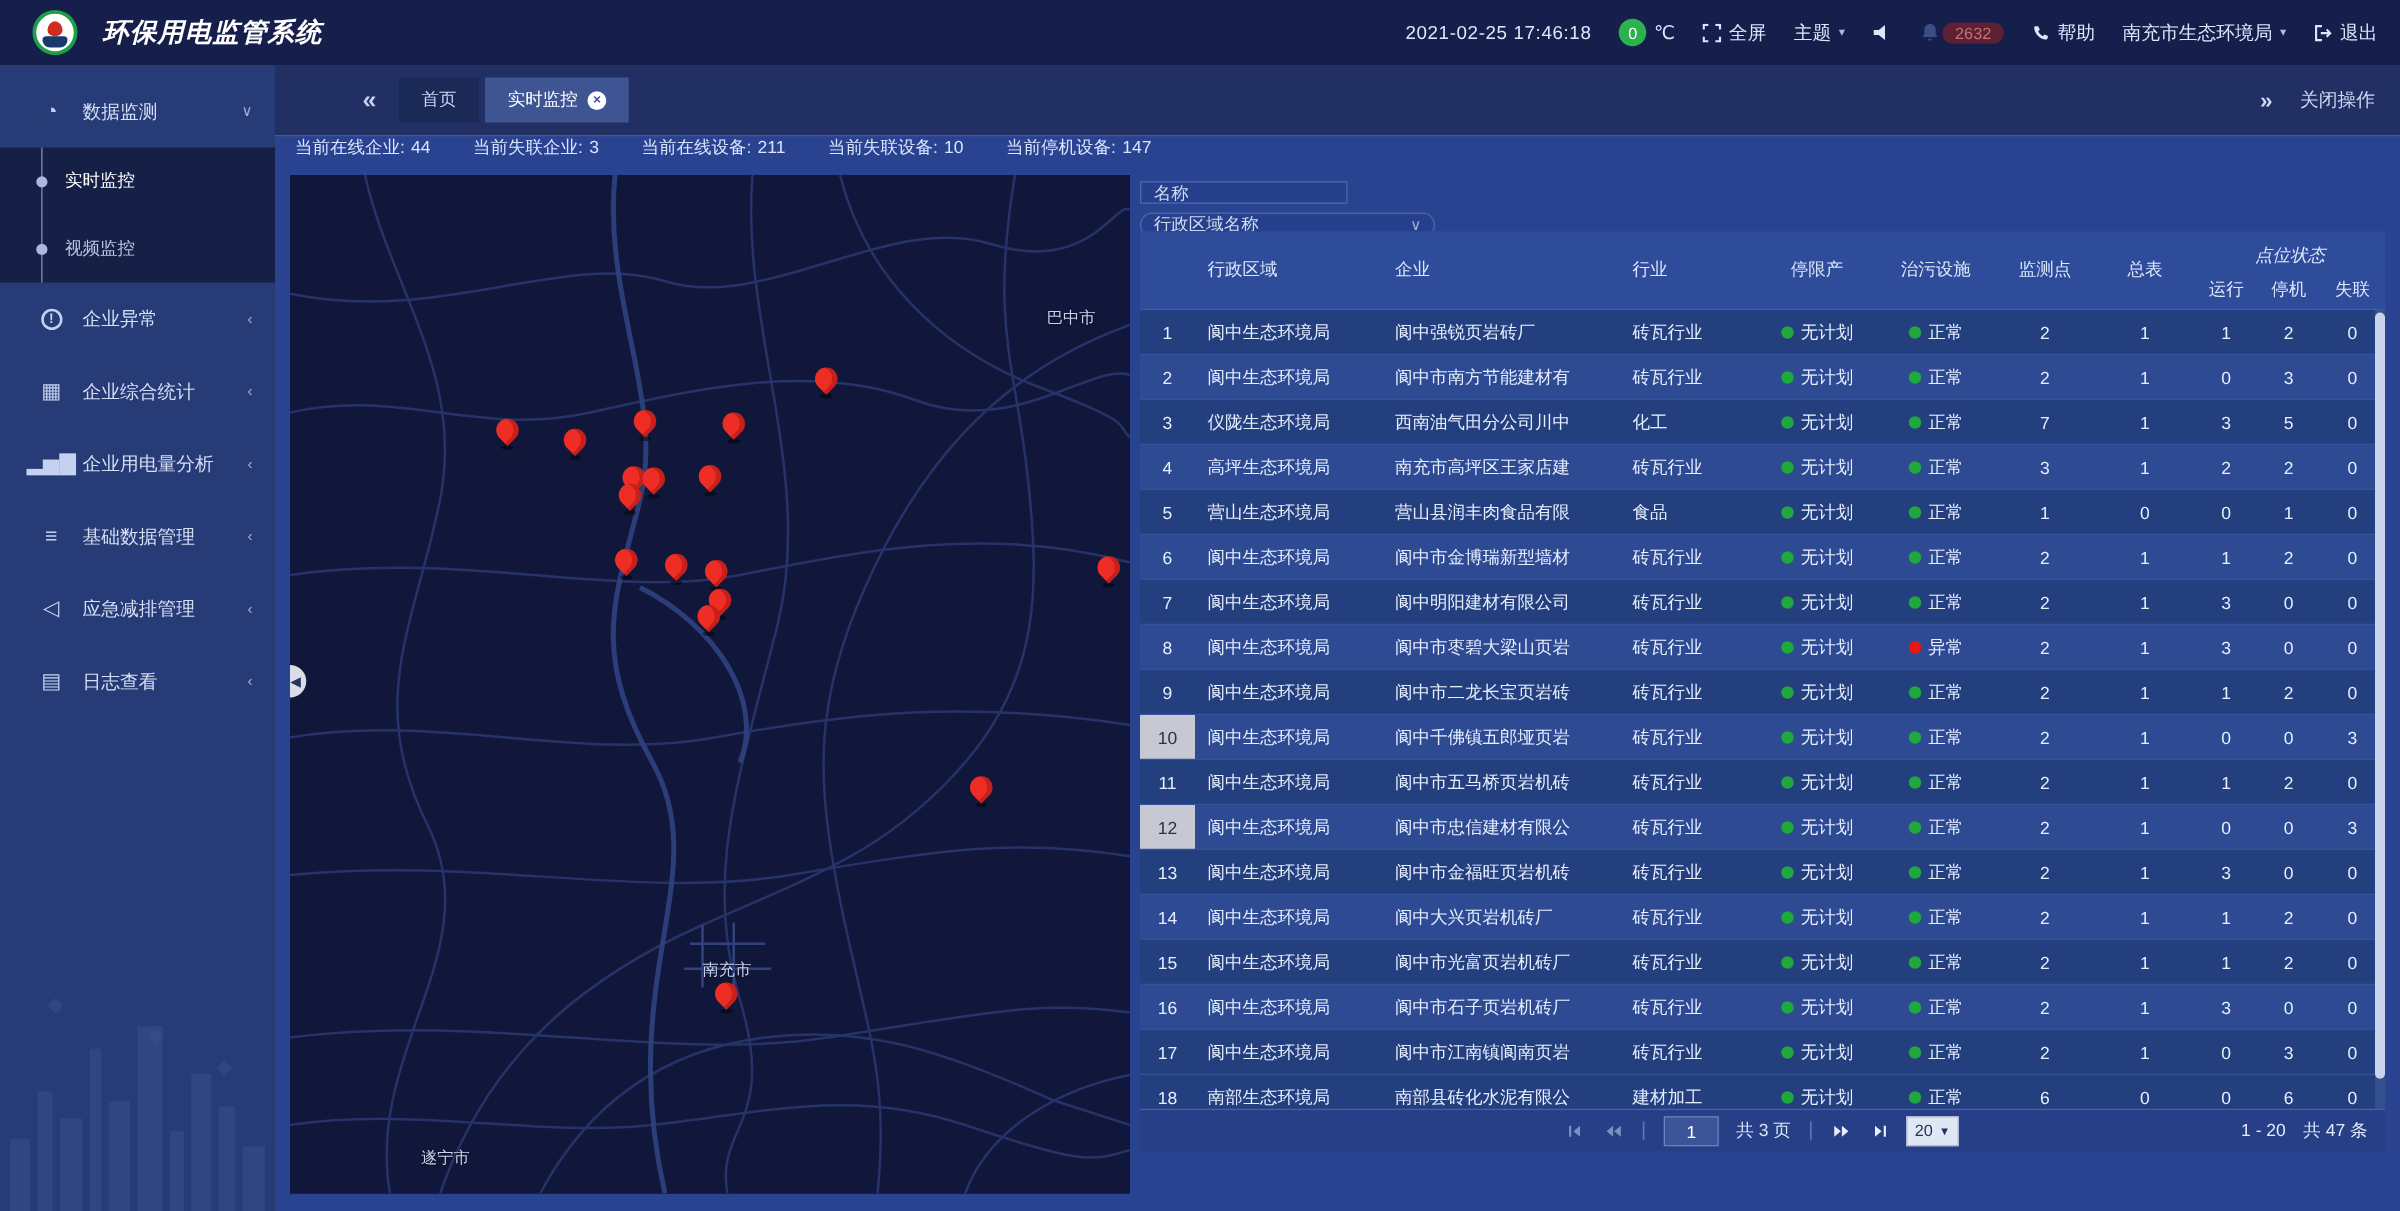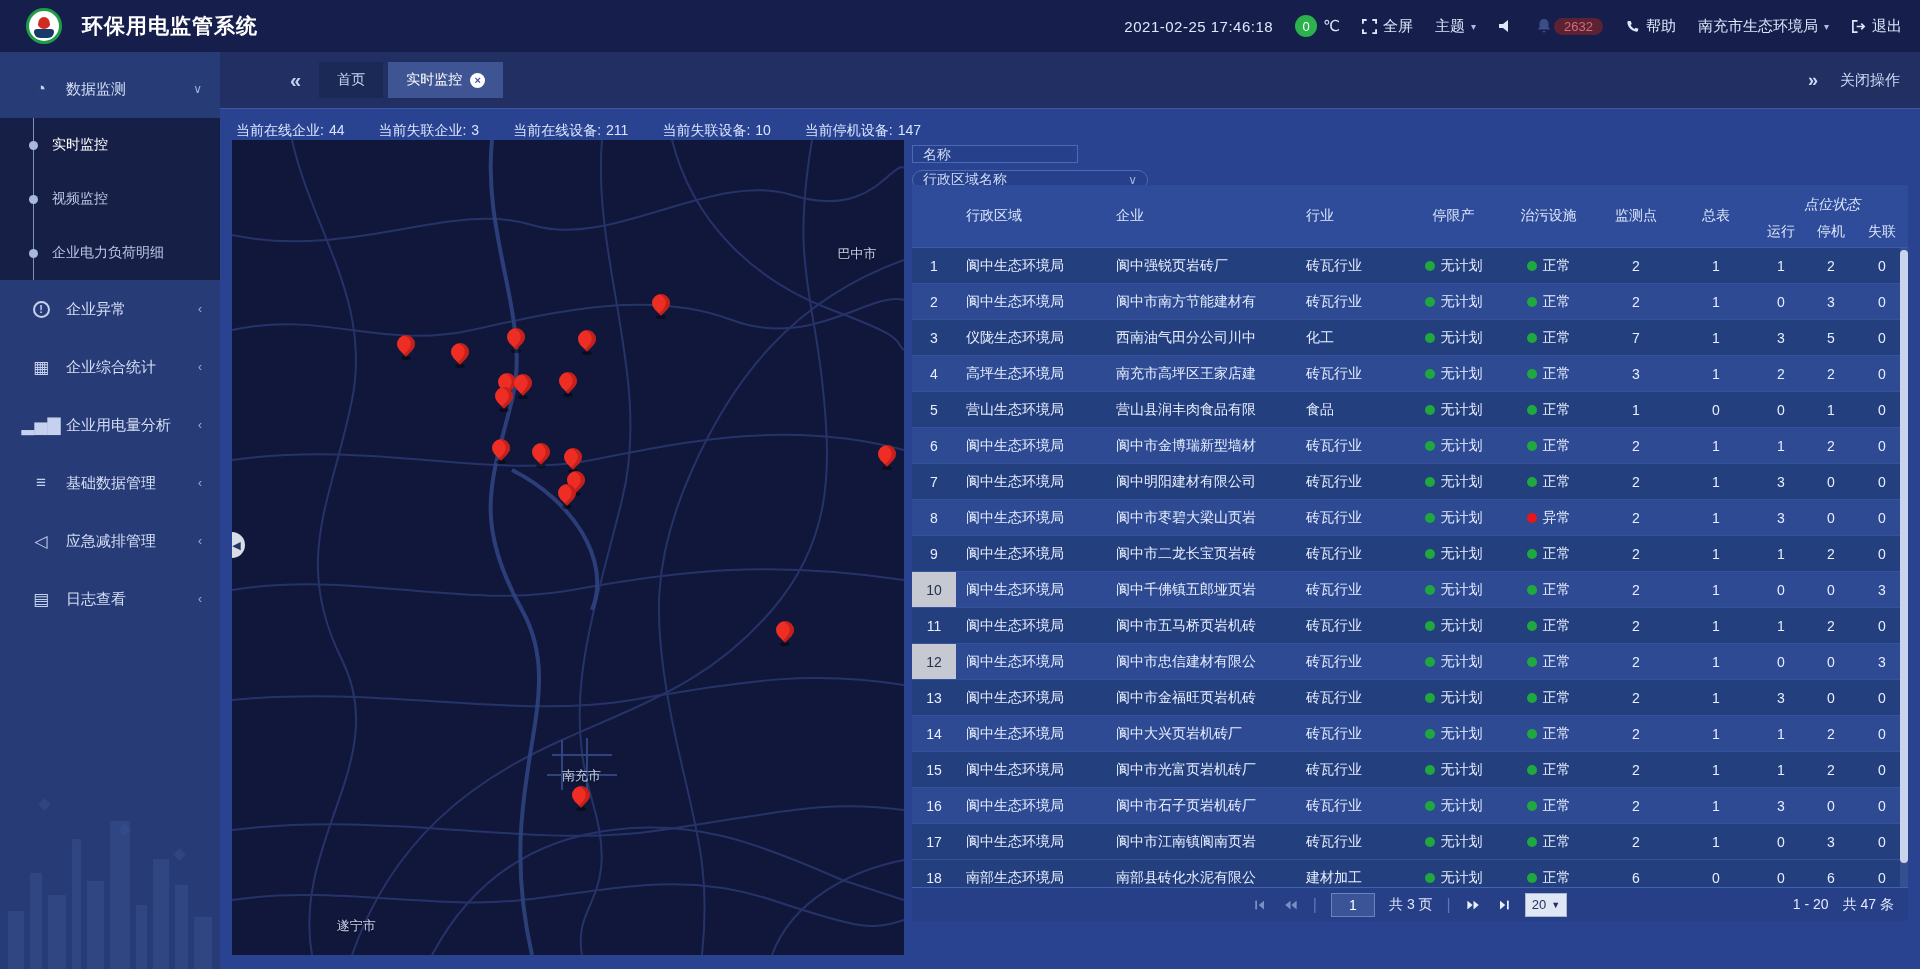--- a/index.html
+++ b/index.html
@@ -4,21 +4,21 @@
 <style>
   * { margin:0; padding:0; box-sizing:border-box; }
   html,body { width:1920px; height:969px; overflow:hidden; background:#2a4390;
               font-family:"Liberation Sans","DejaVu Sans",sans-serif; color:#e8efff; }
 
   
   .app-header { height:52px; background:#161f4c; display:flex; align-items:center; padding:0 18px 0 26px; position:relative; }
   .logo { width:36px; height:36px; border-radius:50%; background:#fff; border:3px solid #1e9e46; position:relative; overflow:hidden; flex:0 0 auto; }
   .logo::before { content:""; position:absolute; left:9px; top:6px; width:12px; height:12px; background:#d22b20; border-radius:50% 50% 50% 50% / 60% 60% 40% 40%; }
   .logo::after { content:""; position:absolute; left:5px; bottom:3px; width:20px; height:9px; background:#173a6b; border-radius:3px 3px 6px 6px; }
-  .app-title { font-size:21px; font-weight:bold; color:#fff; margin-left:20px; letter-spacing:1px; }
+  .app-title { font-size:21px; font-weight:bold; color:#fff; margin-left:20px; letter-spacing:1px;font-style:italic; }
   .header-right { margin-left:auto; display:flex; align-items:center; gap:22px; font-size:15px; color:#dde6fb; }
   .datetime { letter-spacing:.5px; }
   .temp { display:flex; align-items:center; gap:6px; }
   .temp-badge { width:22px; height:22px; border-radius:50%; background:#2bb24c; color:#fff; font-size:13px; display:flex; align-items:center; justify-content:center; }
   .hbtn { display:inline-flex; align-items:center; gap:6px; cursor:pointer; white-space:nowrap; }
   .hbtn svg { display:block; }
   .caret { font-size:10px; color:#aebbe0; }
   .bell-wrap { position:relative; display:flex; align-items:center; }
   .badge-pill { background:#5d2134; color:#cf6d75; font-size:13px; padding:1px 10px; border-radius:9px; margin-left:2px; }
 
@@ -46,21 +46,21 @@
   .main { flex:1; display:flex; flex-direction:column; min-width:0; }
   .tabbar { height:56px; background:#212f63; display:flex; align-items:center; padding-left:62px; position:relative; }
   .tab-scroll { color:#c2cfee; font-size:20px; font-weight:bold; cursor:pointer; padding:0 8px; }
   .tabs { display:flex; margin-left:10px; gap:5px; }
   .tab { height:36px; display:flex; align-items:center; padding:0 18px; background:#1b2957; color:#c9d6f2; font-size:14px; cursor:pointer; gap:8px; }
   .tab.active { background:#3e5493; color:#fff; }
   .tab-close { width:15px; height:15px; border-radius:50%; background:#fff; color:#3e5493; font-size:11px; line-height:15px; text-align:center; font-weight:bold; }
   .tabbar-right { position:absolute; right:20px; display:flex; align-items:center; gap:22px; color:#cdd9f4; font-size:15px; }
   .tabbar-right .ff { font-size:18px; font-weight:bold; cursor:pointer; }
 
-  .statsbar { height:32px; background:#2a4390; border-top:1px solid #3d59a9; display:flex; align-items:flex-end; gap:34px; padding-left:16px; font-size:14px; color:#d9e4ff; }
+  .statsbar { height:32px; background:#2a4390; border-top:1px solid #3d59a9; display:flex; align-items:flex-start; gap:34px; padding-left:16px; font-size:14px; color:#d9e4ff; }
   .stat-item { display:flex; gap:5px; white-space:nowrap; }
 
   .content-row { flex:1; display:flex; padding:0 12px 14px 12px; }
 
   
   .map { width:672px; height:815px; background:#10173a; position:relative; flex:0 0 auto; overflow:hidden; }
   .map svg.roads { position:absolute; inset:0; }
   .city-label { position:absolute; color:#c7d3ee; font-size:13px; transform:translate(-50%,-50%); text-shadow:0 1px 2px rgba(0,0,0,.6); white-space:nowrap; }
   .pin-wrap { position:absolute; width:0; height:0; }
   .pin { position:absolute; left:-9px; top:-24px; width:18px; height:18px; background:#ee2e24; border-radius:50% 50% 50% 0; transform:rotate(-45deg); box-shadow:inset -3px -3px 0 rgba(120,10,10,.35); }
@@ -162,21 +162,20 @@
     <aside class="sidebar">
       <div id="side-menu">
           <div class="side-item">
             <div class="s-icon">◔</div>
             <div>数据监测</div>
             <div class="s-chevron">∨</div>
           </div>
           <div class="submenu">
             <div class="sub-item active">实时监控</div>
             <div class="sub-item">视频监控</div>
-            <div class="sub-item">企业电力负荷明细</div>
           </div>
           <div class="side-item">
             <div class="s-icon">
               <div class="icon-circle">!</div>
             </div>
             <div>企业异常</div>
             <div class="s-chevron">‹</div>
           </div>
           <div class="side-item">
             <div class="s-icon">▦</div>

